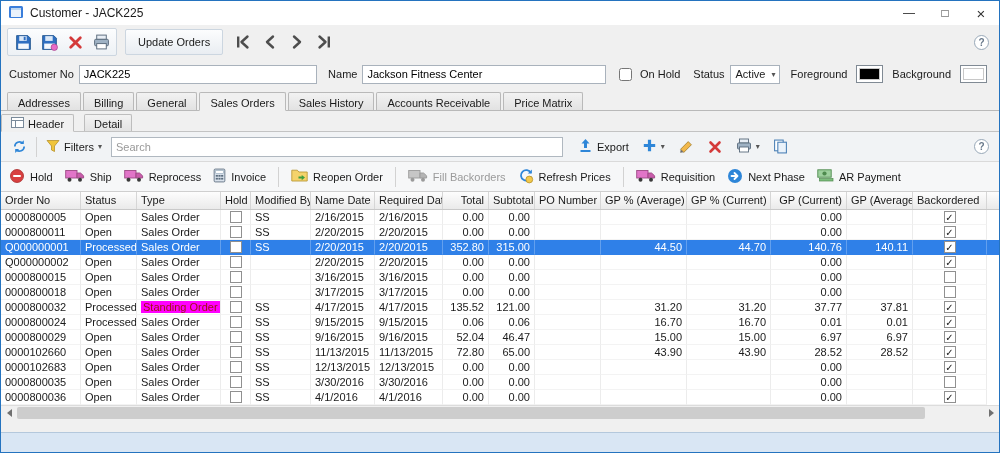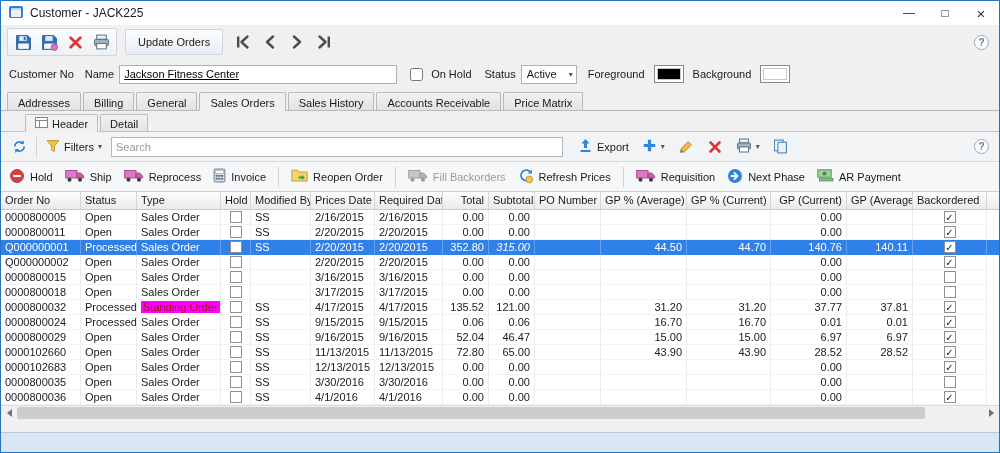--- a/index.html
+++ b/index.html
@@ -28,21 +28,21 @@
   .dropdown{height:19px;width:56px;border:1px solid #a9b2bc;background:#fff;display:flex;align-items:center;justify-content:space-between;padding:0 3px 0 5px;}
   .caret{font-size:8px;color:#555;}
   .swatch{width:30px;height:18px;border:1px solid #808a94;background:#fff;padding:2px;margin:0 4px;}
   .swatch-inner{width:100%;height:100%;border:1px solid #c8c8c8;}
   .onhold-box{width:13px;height:13px;margin:0 3px 0 8px;}
 
   
   .tabs{display:flex;padding:3px 6px 0;gap:2px;border-bottom:1px solid #b9b9b9;height:22px;flex:0 0 auto;}
   .tab{padding:2px 10px 0;border:1px solid #b9b9b9;border-bottom:none;background:linear-gradient(#f2f2f2,#e2e2e2);border-radius:2px 2px 0 0;display:flex;align-items:center;}
   .tab.active{background:#f0f0f0;margin-bottom:-1px;border-bottom:1px solid #f0f0f0;}
-  .subtabs{display:flex;padding:3px 24px 0;gap:2px;border-bottom:1px solid #c3c3c3;height:21px;flex:0 0 auto;}
+  .subtabs{display:flex;padding:3px 0 0;gap:10px;border-bottom:1px solid #c3c3c3;height:21px;flex:0 0 auto;}
   .subtab{padding:1px 9px 0;border:1px solid #bdbdbd;border-bottom:none;background:linear-gradient(#f2f2f2,#e3e3e3);border-radius:2px 2px 0 0;display:flex;align-items:center;gap:4px;}
   .subtab.active{background:#f0f0f0;margin-bottom:-1px;border-bottom:1px solid #f0f0f0;}
 
   
   .grid-toolbar{height:30px;display:flex;align-items:center;padding:0 6px;gap:5px;background:#f1f3f5;border-bottom:1px solid #dadada;flex:0 0 auto;}
   .gt-btn{display:flex;align-items:center;gap:4px;padding:2px 4px;}
   .search-input{width:452px;height:20px;border:1px solid #b0b8c0;padding:0 4px;font-size:11px;background:#fff;}
   .search-input::placeholder{color:#999;}
   .sep{width:1px;height:20px;background:#d2d2d2;}
   .grid-toolbar .help-circle{margin-left:auto;margin-right:4px;}
@@ -153,22 +153,23 @@
             <path d="M13.8 2.5 v11" stroke="#4d4d4d" stroke-width="2.4"></path>
             <path d="M4.5 2.5 L10.5 8 l-6 5.5" fill="none" stroke="#4d4d4d" stroke-width="2.4" stroke-linejoin="round" stroke-linecap="round"></path>
           </svg>
         </span>
     </div>
     <span class="help-circle">?</span>
   </div>
 
   <div class="customer-row">
     <span>Customer No</span>
+    <input class="field-input" style="width: 272px;" value="JACK225">
     <span style="margin-left:6px;">Name</span>
-    <input class="field-input" style="width: 278px; text-decoration: underline;" value="Jackson Fitness Center">
+    <input class="field-input" style="width: 278px;" value="Jackson Fitness Center">
     <input type="checkbox" class="onhold-box" style="">
     <span>On Hold</span>
     <span style="margin-left:8px;">Status</span>
     <div class="dropdown">
       <span>Active</span>
       <span class="caret">▾</span>
     </div>
     <span style="margin-left:6px;">Foreground</span>
     <div class="swatch">
         <div class="swatch-inner" style="background: rgb(0, 0, 0);"></div>
@@ -368,21 +369,21 @@
       <span>AR Payment</span>
     </div>
   </div>
 
   <div class="grid-header" id="grid-header">
       <div class="hcell" style="width: 80px;">Order No</div>
       <div class="hcell" style="width: 56px;">Status</div>
       <div class="hcell" style="width: 84px;">Type</div>
       <div class="hcell" style="width: 30px;">Hold</div>
       <div class="hcell" style="width: 60px; text-align: center;">Modified By</div>
-      <div class="hcell" style="width: 64px;">Prices Date</div>
+      <div class="hcell" style="width: 64px;">Name Date</div>
       <div class="hcell" style="width: 68px;">Required Date</div>
       <div class="hcell right" style="width: 46px;">Total</div>
       <div class="hcell right" style="width: 46px;">Subtotal</div>
       <div class="hcell" style="width: 66px;">PO Number</div>
       <div class="hcell right" style="width: 86px;">GP % (Average)</div>
       <div class="hcell right" style="width: 84px;">GP % (Current)</div>
       <div class="hcell right" style="width: 76px;">GP (Current)</div>
       <div class="hcell right" style="width: 66px;">GP (Average)</div>
       <div class="hcell" style="width: 74px;">Backordered</div>
     </div>
@@ -499,21 +500,21 @@
         </div>
         <div class="gcell" style="width: 64px;">
           <span>2/20/2015</span>
         </div>
         <div class="gcell" style="width: 68px;">
           <span>2/20/2015</span>
         </div>
         <div class="gcell right" style="width: 46px;">
           <span>352.80</span>
         </div>
-        <div class="gcell right" style="width: 46px; font-style: italic;">
+        <div class="gcell right" style="width: 46px;">
           <span>315.00</span>
         </div>
         <div class="gcell" style="width: 66px;">
           <span></span>
         </div>
         <div class="gcell right" style="width: 86px;">
           <span>44.50</span>
         </div>
         <div class="gcell right" style="width: 84px;">
           <span>44.70</span>

